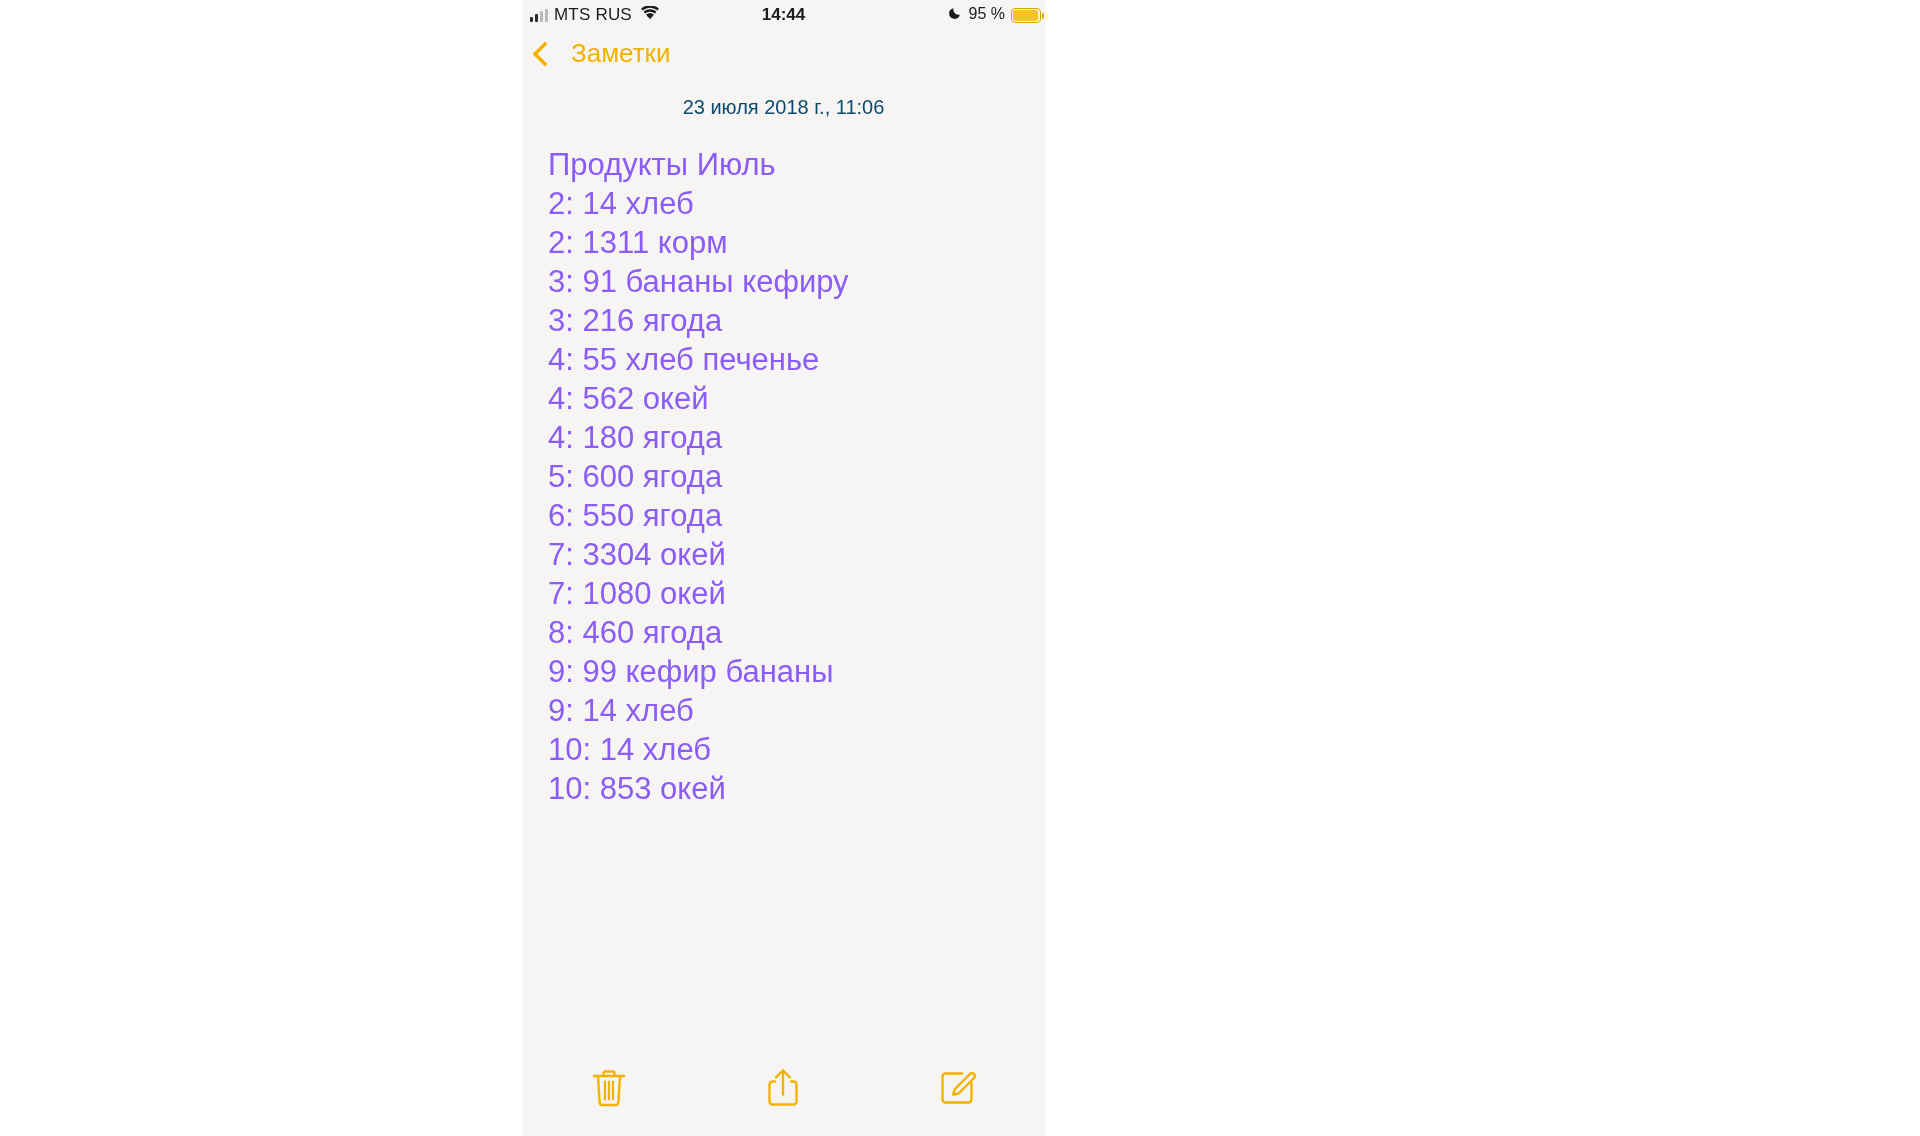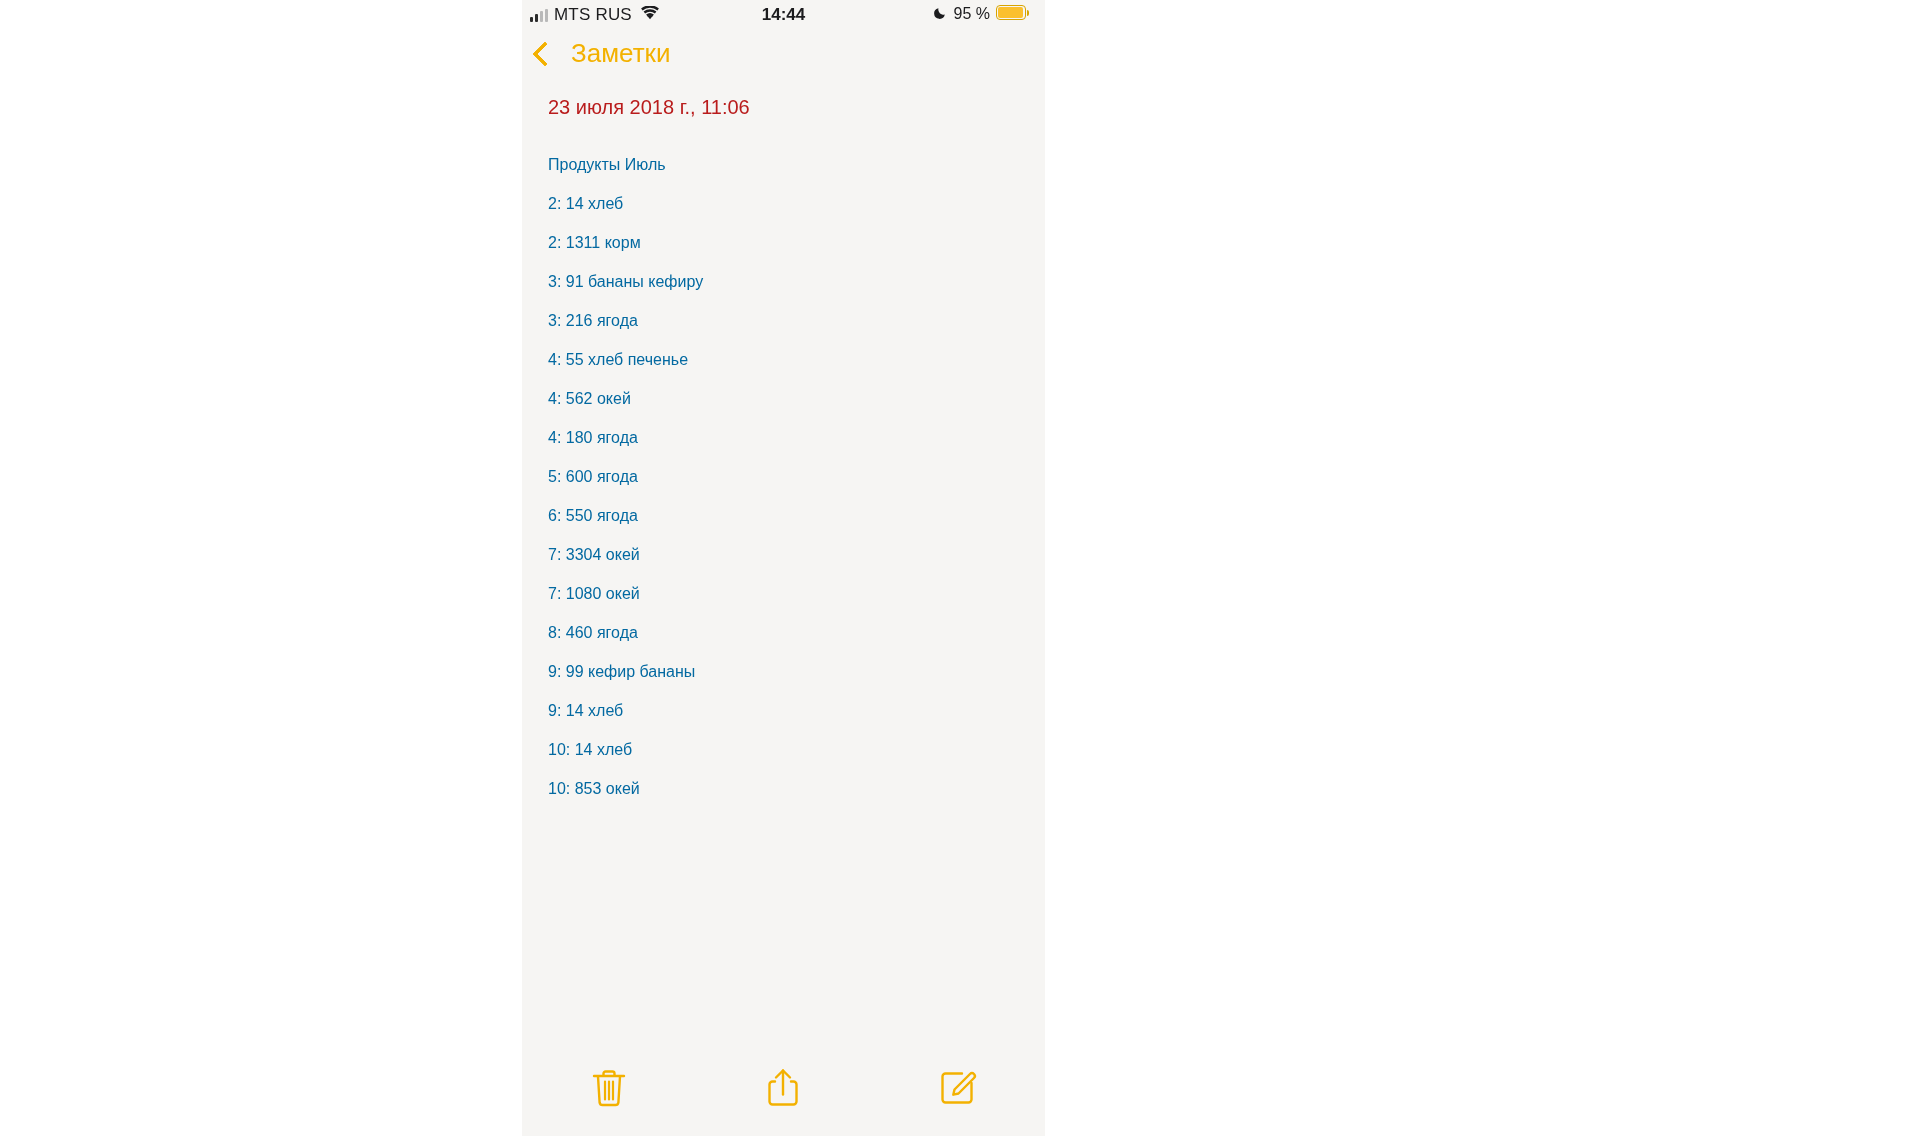--- a/index.html
+++ b/index.html
@@ -68,24 +68,24 @@
     position: absolute;
     left: 0; right: 0;
     top: 5px;
     text-align: center;
     font-size: 17px;
     font-weight: bold;
     color: #1c1c1e;
   }
   .sb-right {
     position: absolute;
-    right: 19px;
+    right: 4px;
     top: 5px;
     display: flex;
-    align-items: flex-start;
+    align-items: flex-end;
     gap: 6px;
   }
   .moon { line-height: 1; }
   .batt-pct {
     font-size: 16px;
     color: #1c1c1e;
   }
   .battery {
     position: relative;
     width: 30px;
@@ -139,29 +139,30 @@
   }
   
   .note {
     position: relative;
     height: 810px;
     overflow: hidden;
     padding: 0 26px;
     box-sizing: border-box;
   }
   .note-date {
-    color: #b91c1c;
+    text-align: center;
+    color: #0c4a6e;
     font-size: 20px;
     margin-top: 14px;
     margin-bottom: 26px;
   }
   .line {
-    font-size: 16px;
+    font-size: 31px;
     line-height: 39px;
-    color: #0369a1;
+    color: #8b5cf6;
     white-space: pre;
   }
   .line .u {
     text-underline-offset: 3px;
   }
   
   .toolbar {
     position: absolute;
     bottom: 0;
     left: 0;

